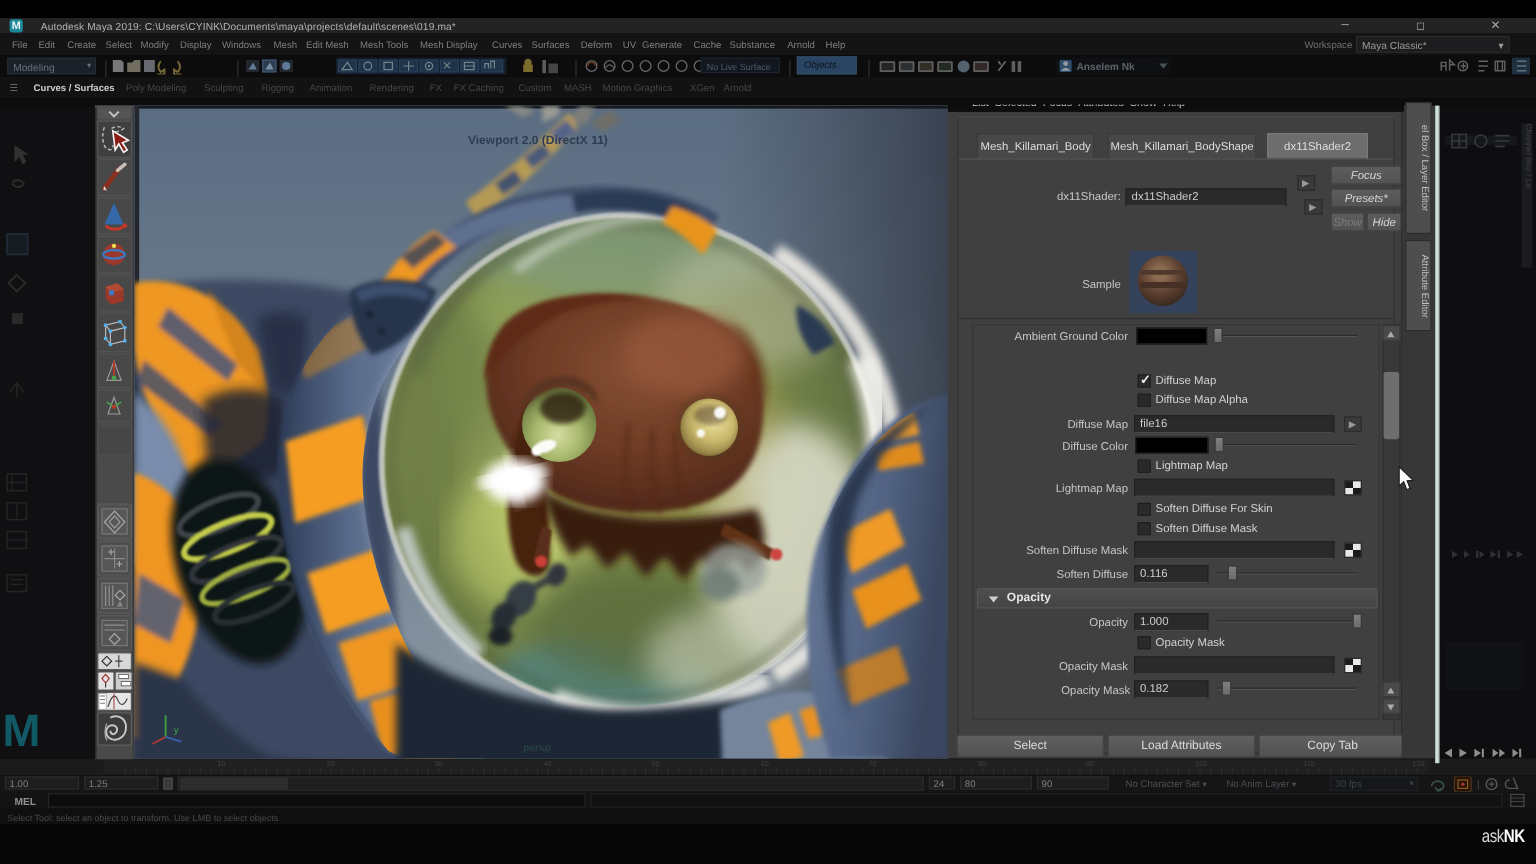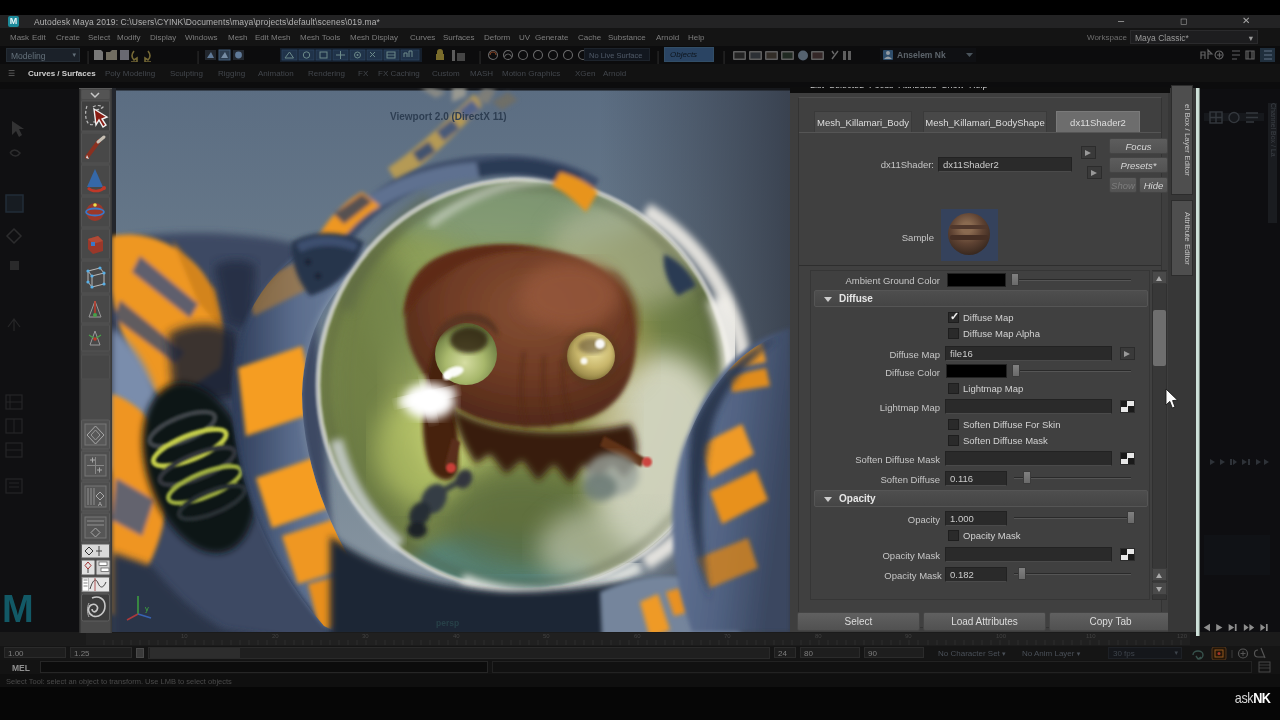--- a/index.html
+++ b/index.html
@@ -61,21 +61,21 @@
 </head>
 <body>
 
 <div class="abs" id="titlebar"></div>
 <div class="abs" id="mayaicon">M</div>
 <div class="abs" id="titletxt">Autodesk Maya 2019: C:\Users\CYINK\Documents\maya\projects\default\scenes\019.ma*</div>
 <span class="abs" style="left:1118px;top:14px;color:#a8a8a8;font-size:11px;">–</span>
 <span class="abs" style="left:1180px;top:16px;color:#a8a8a8;font-size:9px;">◻</span>
 <span class="abs" style="left:1242px;top:15px;color:#a8a8a8;font-size:10px;">✕</span>
 <div class="abs" id="menubar">
-  <span style="left:10px">Mask</span>
+  <span style="left:10px">File</span>
     <span style="left:32px">Edit</span>
     <span style="left:56px">Create</span>
   <span style="left:88px">Select</span>
     <span style="left:117px">Modify</span>
     <span style="left:150px">Display</span>
   <span style="left:185px">Windows</span>
     <span style="left:228px">Mesh</span>
     <span style="left:255px">Edit Mesh</span>
   <span style="left:300px">Mesh Tools</span>
     <span style="left:350px">Mesh Display</span>
@@ -779,21 +779,20 @@
   <div class="abs" style="left:158px;top:120px;width:42px;height:42px;border-radius:50%;background:radial-gradient(circle at 45% 35%, #8a6a50 0 15%, #5e4232 45%, #2e211a 85%);"></div>
   <div class="abs" style="left:160px;top:132px;width:38px;height:4px;background:#51382c;border-radius:2px"></div>
   <div class="abs" style="left:160px;top:142px;width:38px;height:5px;background:#462f24;border-radius:2px"></div>
   <div class="abs" style="left:9px;top:172px;width:362px;height:1px;background:#2e2e2e"></div>
 
   <div class="abs" style="left:20px;top:177px;width:340px;height:330px;border:1px solid #363636;background:#404040"></div>
   <div class="abs aelabel" style="left:0px;top:182px;width:150px;">Ambient Ground Color</div>
   <div class="abs swatch" style="left:157px;top:180px;width:59px;"></div>
   <div class="abs slidergroove" style="left:223px;top:186px;width:118px;"></div>
   <div class="abs sliderhandle" style="left:221px;top:180px;"></div>
-  <div class="abs aesection" style="left:24px;top:197px;width:334px;"><span class="arr"></span>Diffuse</div>
   <div class="abs aecheck checked" style="left:158px;top:219px;"></div>
   <div class="abs aechecklabel" style="left:173px;top:219px;">Diffuse Map</div>
   <div class="abs aecheck" style="left:158px;top:235px;"></div>
   <div class="abs aechecklabel" style="left:173px;top:235px;">Diffuse Map Alpha</div>
   <div class="abs aelabel" style="left:0px;top:256px;width:150px;">Diffuse Map</div>
   <div class="abs aefield" style="left:155px;top:253px;width:167px;">file16</div>
   <div class="abs aebtn-sm" style="left:330px;top:254px;">
       <span class="tri-r"></span>
     </div>
   <div class="abs aelabel" style="left:0px;top:274px;width:150px;">Diffuse Color</div>

